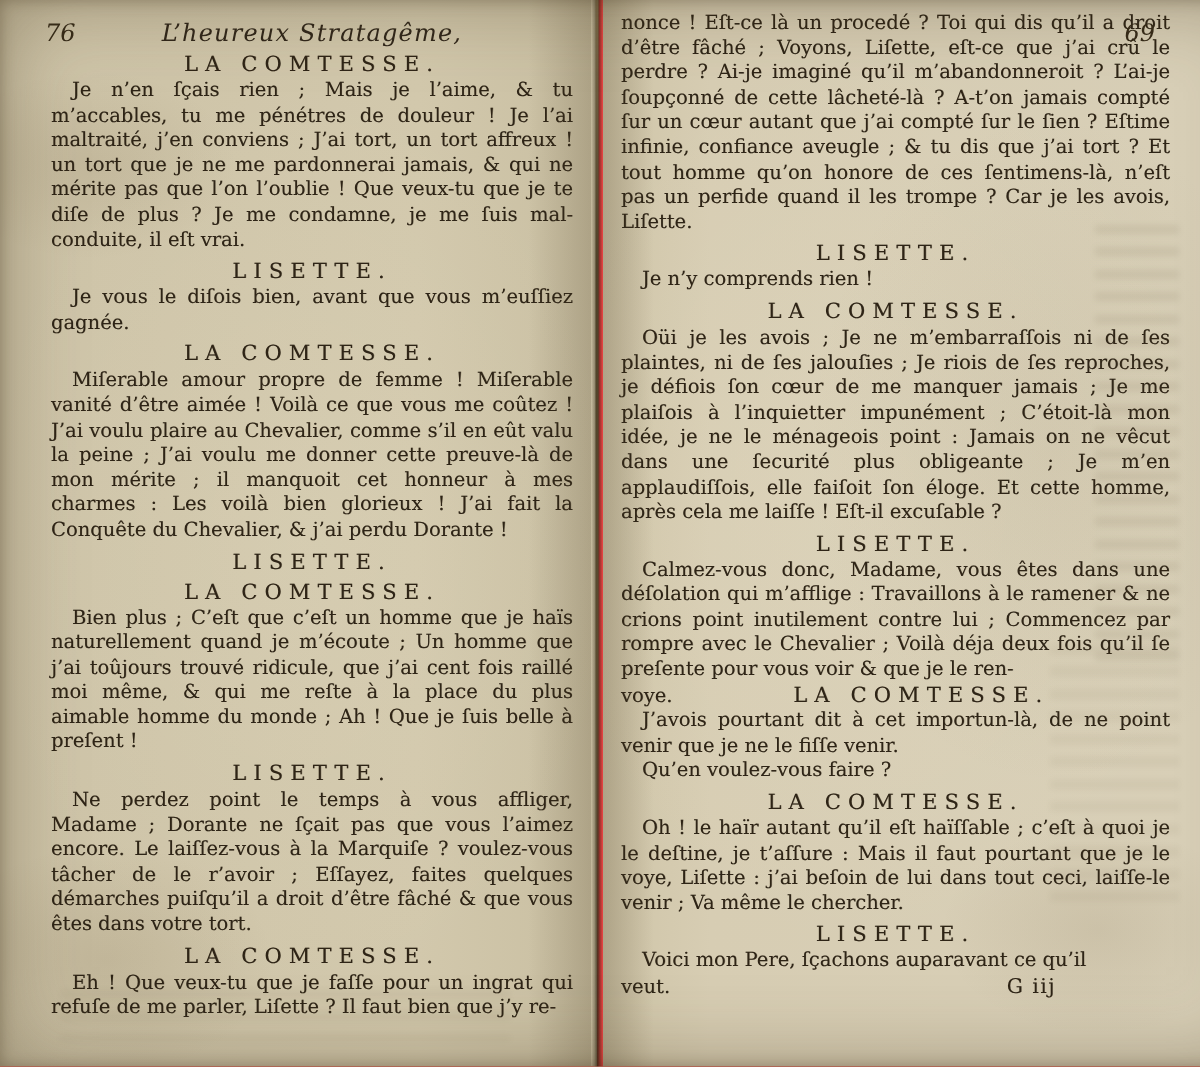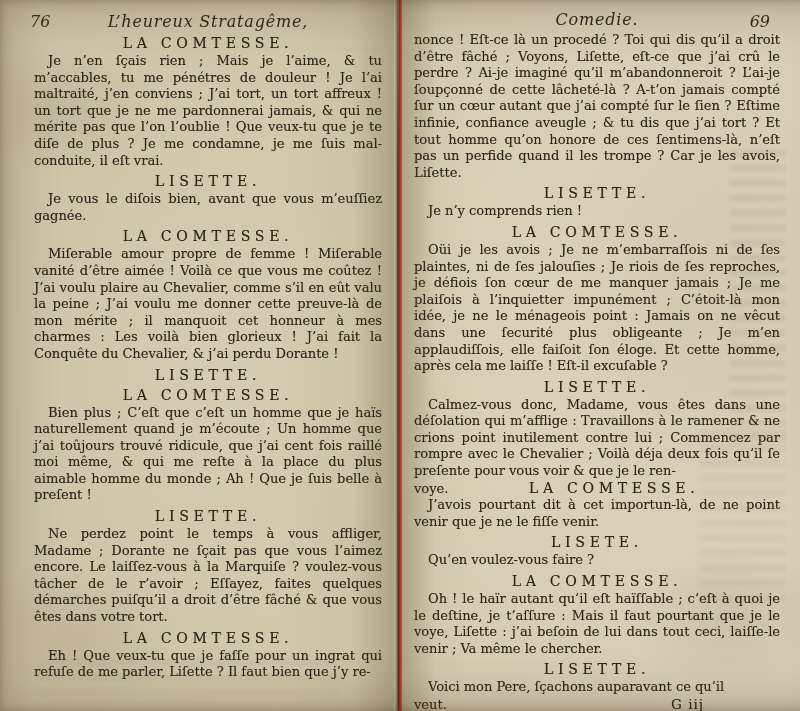--- a/index.html
+++ b/index.html
@@ -137,35 +137,33 @@
     <div class="speaker">LA COMTESSE.</div>
     <p class="para">Bien plus&nbsp;; C’eſt que c’eſt un homme que je haïs naturellement quand je m’écoute&nbsp;; Un homme que j’ai toûjours trouvé ridicule, que j’ai cent fois raillé moi même, &amp; qui me reſte à la place du plus aimable homme du monde&nbsp;; Ah&nbsp;! Que je ſuis belle à preſent&nbsp;!</p>
     <div class="speaker">LISETTE.</div>
     <p class="para">Ne perdez point le temps à vous affliger, Madame&nbsp;; Dorante ne ſçait pas que vous l’aimez encore. Le laiſſez-vous à la Marquiſe&nbsp;? voulez-vous tâcher de le r’avoir&nbsp;; Eſſayez, faites quelques démarches puiſqu’il a droit d’être fâché &amp; que vous êtes dans votre tort.</p>
     <div class="speaker">LA COMTESSE.</div>
     <p class="para">Eh&nbsp;! Que veux-tu que je faſſe pour un ingrat qui refuſe de me parler, Liſette&nbsp;? Il faut bien que j’y re-</p>
   </div>
 
   <div class="page right">
     <div class="page-number">69</div>
-    <div class="running-title">Comedie.</div>
 
     <p class="para cont">nonce&nbsp;! Eſt-ce là un procedé&nbsp;? Toi qui dis qu’il a droit d’être fâché&nbsp;; Voyons, Liſette, eſt-ce que j’ai crû le perdre&nbsp;? Ai-je imaginé qu’il m’abandonneroit&nbsp;? L’ai-je ſoupçonné de cette lâcheté-là&nbsp;? A-t’on jamais compté ſur un cœur autant que j’ai compté ſur le ſien&nbsp;? Eſtime infinie, confiance aveugle&nbsp;; &amp; tu dis que j’ai tort&nbsp;? Et tout homme qu’on honore de ces ſentimens-là, n’eſt pas un perfide quand il les trompe&nbsp;? Car je les avois, Liſette.</p>
     <div class="speaker">LISETTE.</div>
     <p class="para">Je n’y comprends rien&nbsp;!</p>
     <div class="speaker">LA COMTESSE.</div>
     <p class="para">Oüi je les avois&nbsp;; Je ne m’embarraſſois ni de ſes plaintes, ni de ſes jalouſies&nbsp;; Je riois de ſes reproches, je défiois ſon cœur de me manquer jamais&nbsp;; Je me plaiſois à l’inquietter impunément&nbsp;; C’étoit-là mon idée, je ne le ménageois point&nbsp;: Jamais on ne vêcut dans une ſecurité plus obligeante&nbsp;; Je m’en applaudiſſois, elle faiſoit ſon éloge. Et cette homme, après cela me laiſſe&nbsp;! Eſt-il excuſable&nbsp;?</p>
     <div class="speaker">LISETTE.</div>
     <p class="para">Calmez-vous donc, Madame, vous êtes dans une déſolation qui m’afflige&nbsp;: Travaillons à le ramener &amp; ne crions point inutilement contre lui&nbsp;; Commencez par rompre avec le Chevalier&nbsp;; Voilà déja deux fois qu’il ſe preſente pour vous voir &amp; que je le ren-</p>
     <div class="mixed">
       <span class="mixed-left">voye.</span>
       <span class="mixed-speaker">LA COMTESSE.</span>
     </div>
     <p class="para">J’avois pourtant dit à cet importun-là, de ne point venir que je ne le fiſſe venir.</p>
-    <div class="speaker">LISETE.</div>
     <p class="para">Qu’en voulez-vous faire&nbsp;?</p>
     <div class="speaker">LA COMTESSE.</div>
     <p class="para">Oh&nbsp;! le haïr autant qu’il eſt haïſſable&nbsp;; c’eſt à quoi je le deſtine, je t’aſſure&nbsp;: Mais il faut pourtant que je le voye, Liſette&nbsp;: j’ai beſoin de lui dans tout ceci, laiſſe-le venir&nbsp;; Va même le chercher.</p>
     <div class="speaker">LISETTE.</div>
     <p class="para">Voici mon Pere, ſçachons auparavant ce qu’il</p>
     <div class="mixed">
       <span class="mixed-left">veut.</span>
       <span class="signature">G iij</span>
     </div>
   </div>

